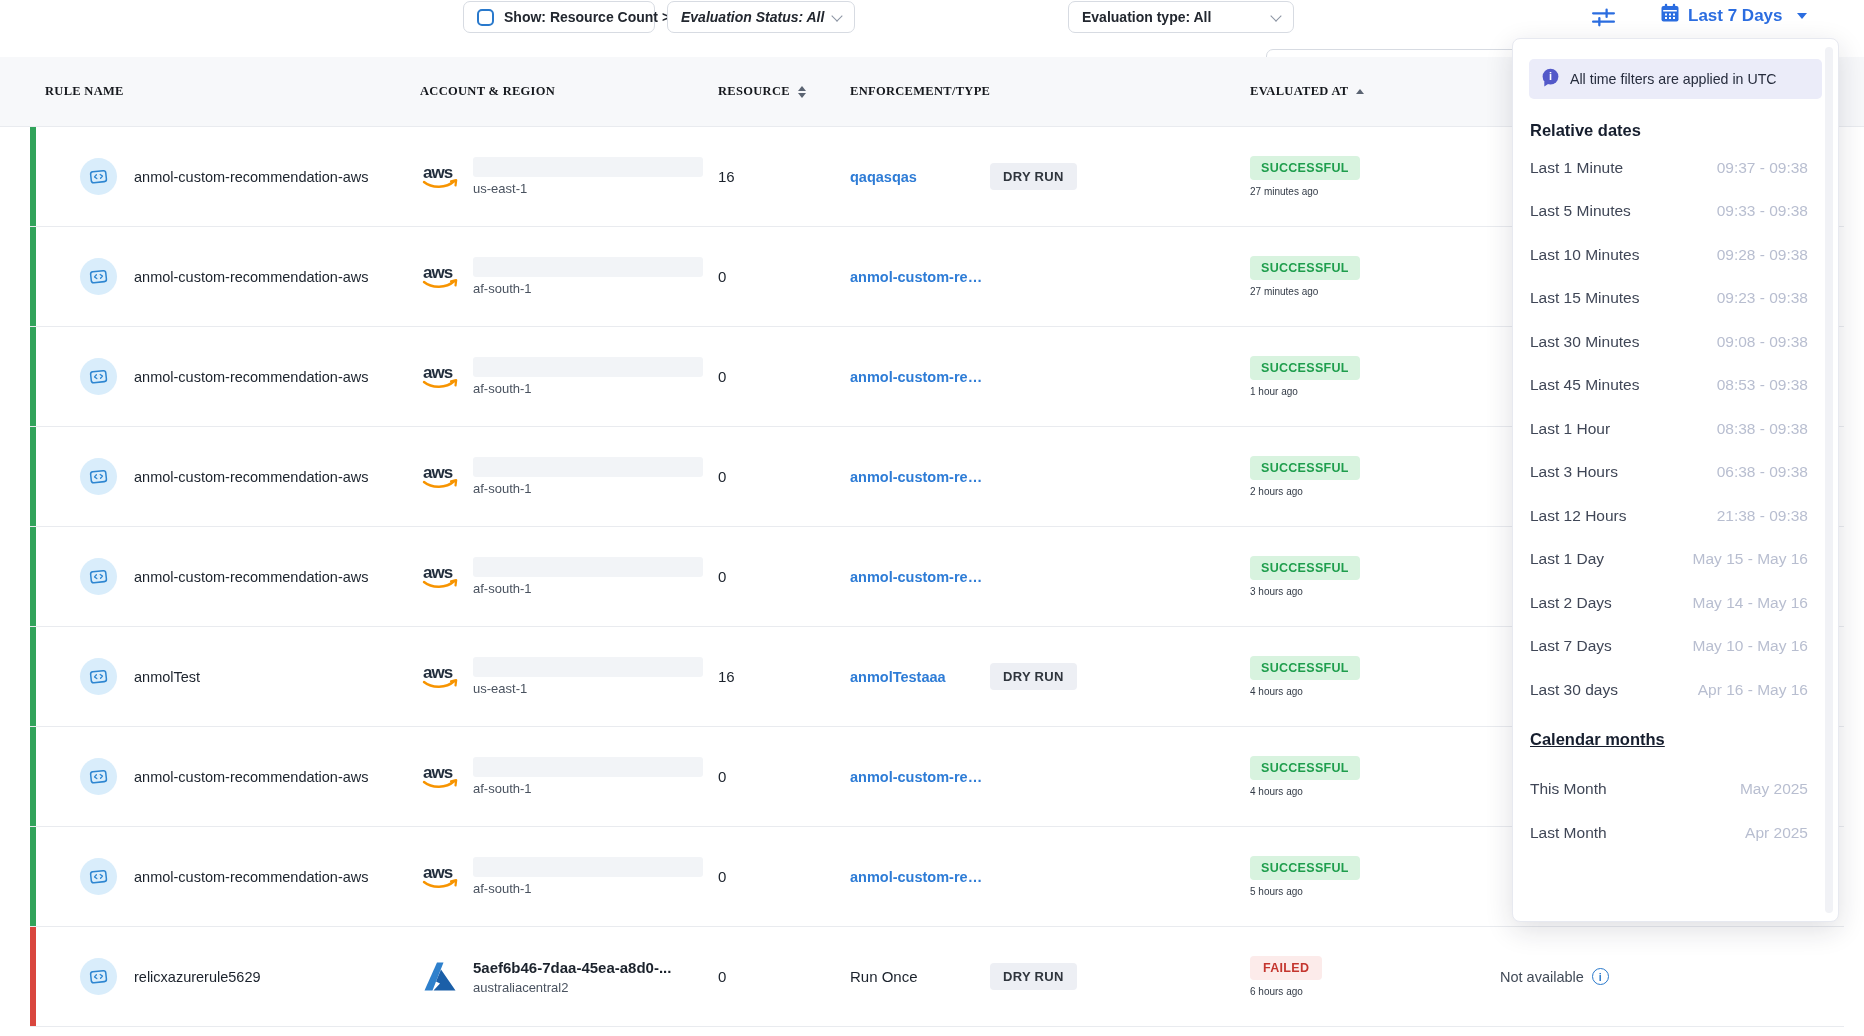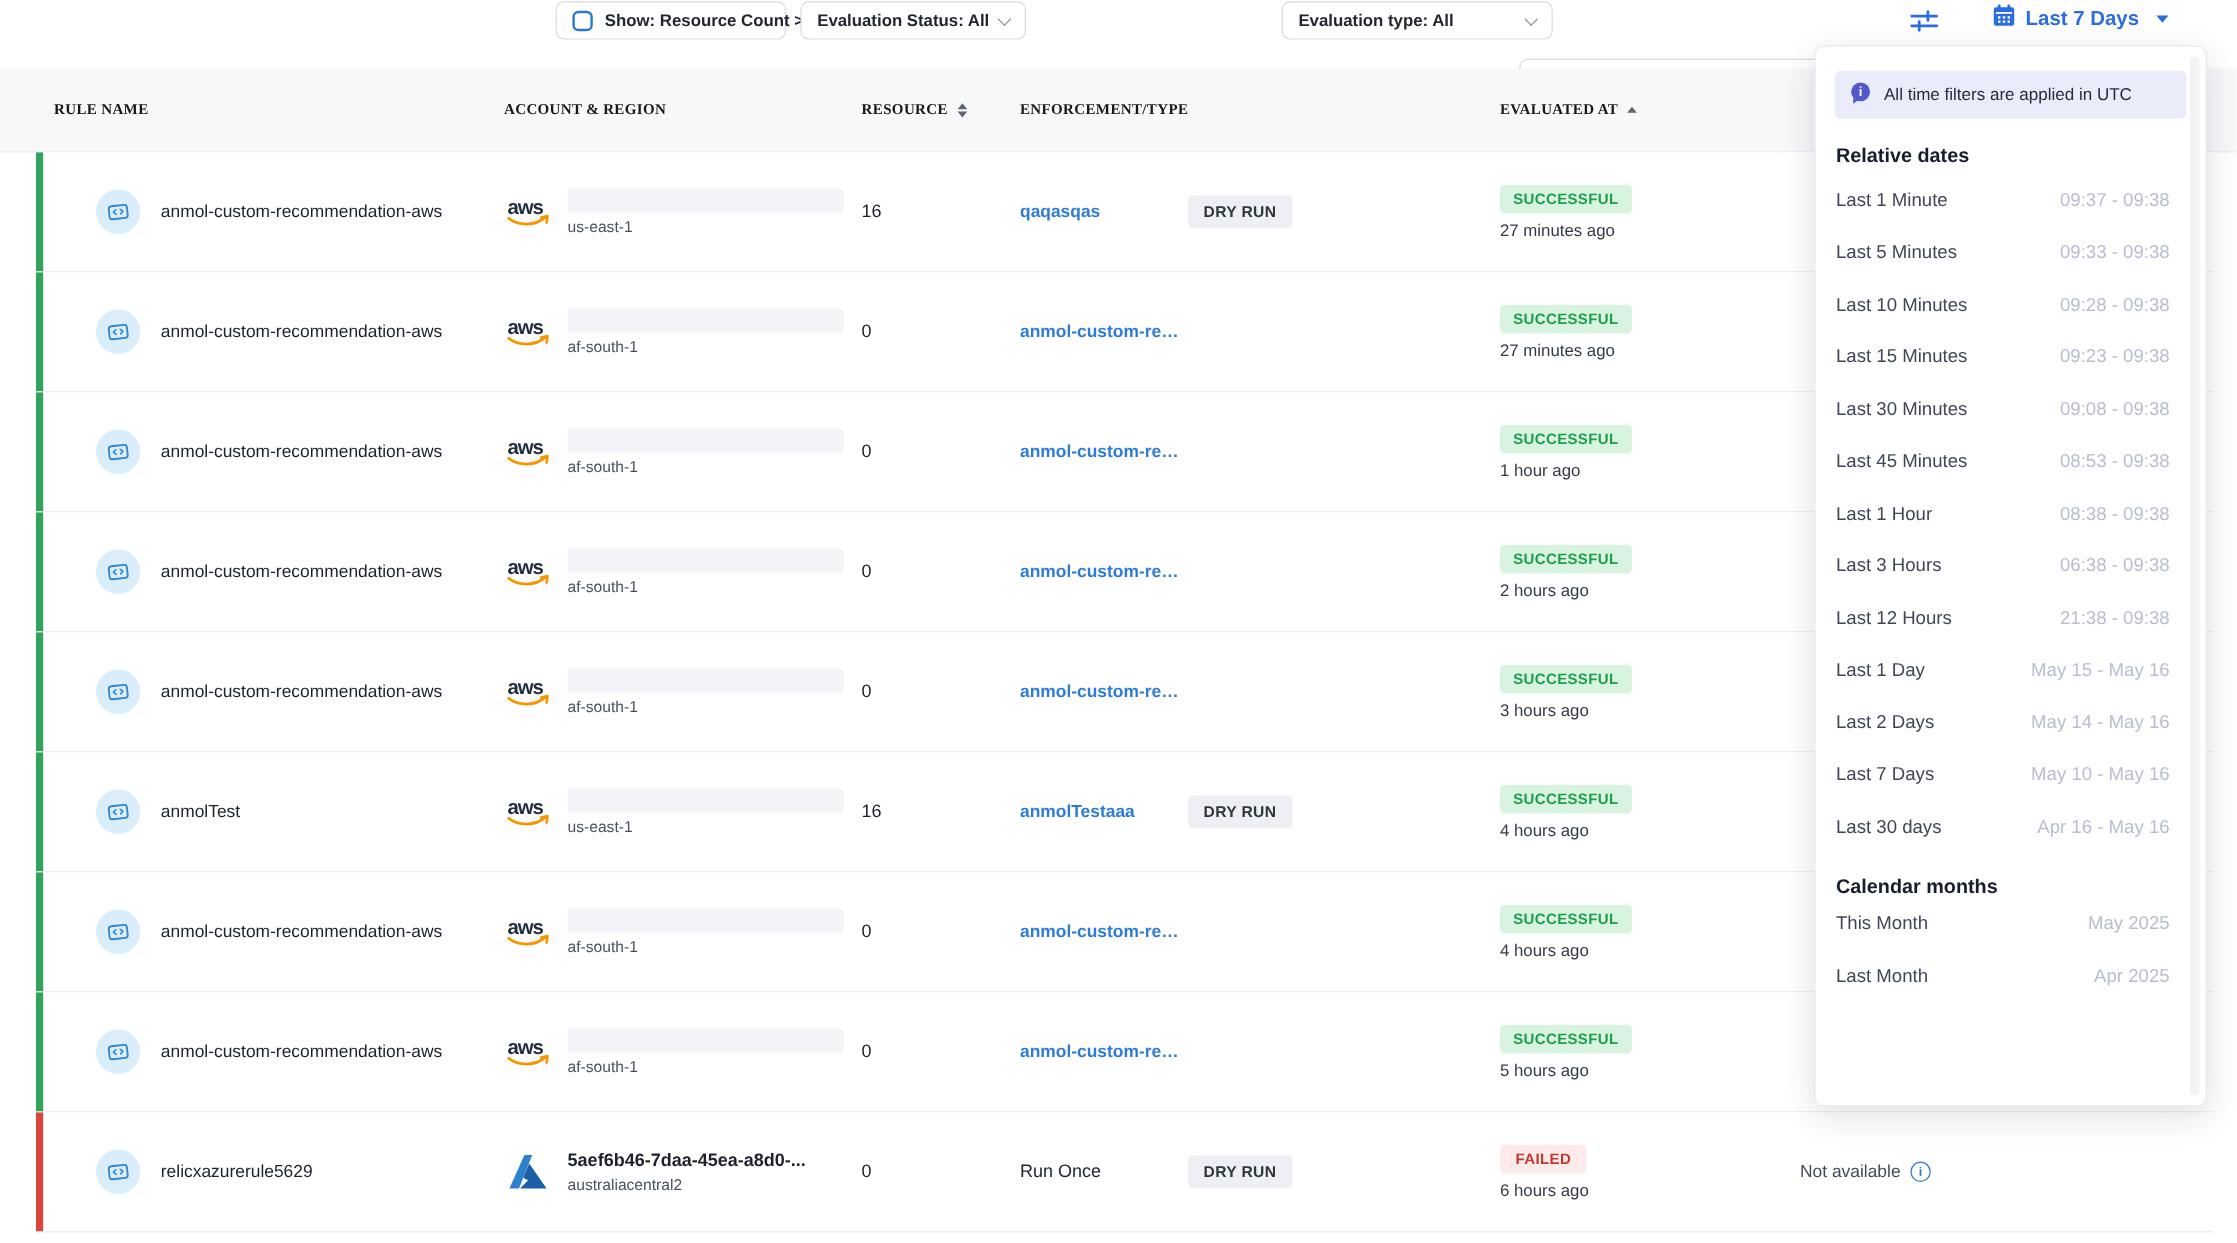--- a/index.html
+++ b/index.html
@@ -19,21 +19,21 @@
   .tool-btn .lbl { font-size:14px; font-weight:700; color:#22272f; white-space:nowrap; }
   .checkbox {
     width:17px; height:17px; border:2px solid #2979cc; border-radius:5px;
     background:#fff; margin-right:10px; flex:none;
   }
   .chev {
     width:8px; height:8px; border-right:1.8px solid #8b94a3; border-bottom:1.8px solid #8b94a3;
     transform:rotate(45deg); margin-left:auto; margin-top:-3px; flex:none;
   }
   .btn-show { left:463px; width:192px; }
-  .btn-status { left:667px; width:188px; }
+  .btn-status { left:667px; width:188px;font-style:italic; }
   .btn-type { left:1068px; width:226px; }
   .btn-saved { left:1266px; width:262px;margin-top:48px; }
   .sliders-btn { position:absolute; left:1590px; top:4px; cursor:pointer; }
   .date-btn {
     position:absolute; left:1660px; top:3px; display:flex; align-items:center; gap:8px;
     cursor:pointer; color:#2b6de0; font-size:17px; font-weight:600;
   }
   .caret-down {
     width:0; height:0; border-left:5.5px solid transparent; border-right:5.5px solid transparent;
     border-top:6.5px solid #2b6de0; margin-left:6px;
@@ -75,21 +75,21 @@
   .cell-resource { font-size:15px; color:#1b222c; }
   .enf-name { flex:none; width:137px; white-space:nowrap; overflow:hidden; text-overflow:ellipsis; }
   .link { color:#2e7cd6; font-weight:700; font-size:14.5px; }
   .plain { color:#1b222c; font-weight:400; font-size:15px; }
   .pill { display:inline-block; padding:5px 11px; border-radius:4px; font-size:12.5px;
     font-weight:700; letter-spacing:.3px; white-space:nowrap; }
   .pill.dry { background:#edeff4; color:#2f353d; font-size:13px; padding:6px 13px; margin-left:3px; }
   .pill.ok  { background:#d8f3df; color:#1f9e4d; }
   .pill.fail{ background:#fcebea; color:#c4362f; padding:5px 13px; }
   .cell-eval { flex-direction:column; align-items:flex-start; justify-content:center; gap:6px; }
-  .ago { font-size:14px; color:#333b47; }
+  .ago { font-size:10px; color:#333b47; }
   .cell-extra { font-size:14.5px; color:#414a57; }
   .info-o {
     width:17px; height:17px; border:1.6px solid #2979cc; border-radius:50%; color:#2979cc;
     font-size:10.5px; font-weight:700; display:inline-flex; align-items:center;
     justify-content:center; margin-left:8px; font-style:normal; flex:none;
   }
 
   
   .date-panel {
     position:absolute; left:1512px; top:38px; width:327px; height:884px; background:#fff;
@@ -97,21 +97,21 @@
     box-shadow:0 8px 28px rgba(25,31,50,.14); padding-top:20px;
   }
   .scroll-track { position:absolute; top:8px; bottom:8px; right:5px; width:8px;
     background:#f1f2f6; border-radius:4px; }
   .dp-banner {
     margin:0 16px; height:40px; background:#ebecf9; border-radius:5px;
     display:flex; align-items:center; gap:10px; padding:0 12px;
     font-size:14.2px; color:#262c3d;
   }
   .dp-heading { margin:22px 0 6px 17px; font-size:16.5px; font-weight:700; color:#161e2e; }
-  .dp-heading.second { margin-top:18px; margin-bottom:0; }
+  .dp-heading.second { margin-top:18px; margin-bottom:19px;text-decoration:underline; }
   .dp-item {
     height:43.5px; display:flex; align-items:center; justify-content:space-between;
     padding:0 30px 0 17px; cursor:pointer;
   }
   .dp-label { font-size:15.5px; color:#3f4656; }
   .dp-value { font-size:15.5px; color:#b8bed0; }
 </style>
 </head>
 <body>
 

